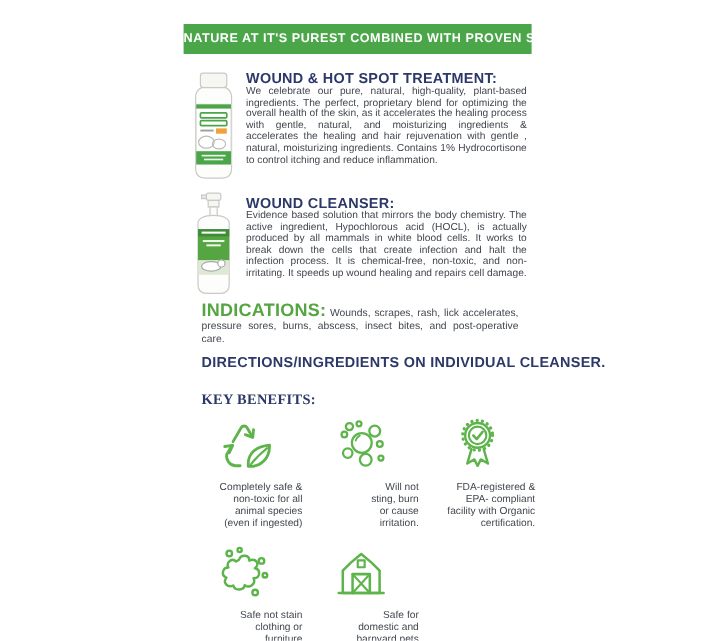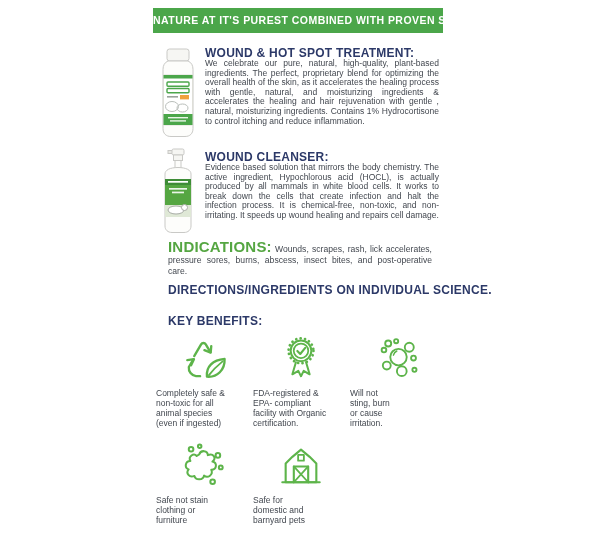--- a/index.html
+++ b/index.html
@@ -1,44 +1,44 @@
 <!DOCTYPE html>
 <html><head>
 <meta charset="utf-8">
 <style>
   * { margin:0; padding:0; box-sizing:border-box; }
   html,body { background:#ffffff; }
   body { width:600px; height:534px; font-family:"Liberation Sans", sans-serif; position:relative; overflow:hidden; }
-  .page { position:absolute; left:0; top:0; width:600px; height:383px; background:#fff; }
+  .page { position:absolute; left:0; top:12px; width:600px; height:383px; background:#fff; }
 
   .banner { position:absolute; left:153px; top:8px; width:290px; height:25px;
             background:#4ba64a; color:#fff; font-weight:bold; font-size:10.5px;
             letter-spacing:.45px; text-align:center; line-height:25px; white-space:nowrap; }
 
   .bottle { position:absolute; }
   .bottle-1 { left:155px; top:48px; width:46px; height:90px; }
   .bottle-2 { left:156px; top:148px; width:44px; height:86px; }
 
   .sec-heading { position:absolute; color:#2c3968; font-weight:bold; font-size:12px; letter-spacing:.25px; white-space:nowrap; }
   .h-product1 { left:205px; top:46px; }
   .h-product2 { left:205px; top:150px; }
   .h-directions { left:168px; top:283px; }
-  .h-keybenefits { left:168px; top:314px; }
+  .h-keybenefits { left:168px; top:314px;font-family:Liberation Serif, serif; }
 
   .sec-body { position:absolute; color:#42474f; font-size:8.5px; line-height:9.6px; text-align:justify; width:234px; }
   .b-product1 { left:205px; top:59px; }
   .b-product2 { left:205px; top:163px; }
 
   .indications { position:absolute; left:168px; top:241px; width:264px; color:#42474f;
                  font-size:8.6px; line-height:11px; text-align:justify; }
   .indications .ind-label { color:#55a642; font-weight:bold; font-size:15px; letter-spacing:.2px; }
 
   .benefits { position:absolute; left:156px; top:333px; width:290px;
               display:grid; grid-template-columns:repeat(3, 96px); column-gap:1px; row-gap:12px; }
-  .benefit { text-align:left; }
+  .benefit { text-align:right; }
   .benefit .iconbox { height:50px; display:flex; align-items:center; justify-content:center; }
   .benefit .caption { margin-top:5px; font-size:8.5px; line-height:10px; color:#42474f; white-space:pre-line; }
   .benefit.vet .caption { margin-top:11px; }
 
   svg { display:block; }
 </style>
 </head>
 <body>
 
 <div class="page">
@@ -80,21 +80,21 @@
       <rect x="9" y="57" width="26" height="12" fill="#dfe8d6"></rect>
       <ellipse cx="20" cy="62" rx="8" ry="4" fill="#ffffff" stroke="#a8aca6"></ellipse>
       <circle cx="28.5" cy="59.5" r="3" fill="#ffffff" stroke="#a8aca6"></circle>
     </svg>
   </div>
   <div class="sec-heading h-product2">WOUND CLEANSER:</div>
   <div class="sec-body b-product2">Evidence based solution that mirrors the body chemistry. The active ingredient, Hypochlorous acid (HOCL), is actually produced by all mammals in white blood cells. It works to break down the cells that create infection and halt the infection process. It is chemical-free, non-toxic, and non-irritating. It speeds up wound healing and repairs cell damage.</div>
 
   <div class="indications"><span class="ind-label">INDICATIONS:</span> <span>Wounds, scrapes, rash, lick accelerates, pressure sores, burns, abscess, insect bites, and post-operative care.</span></div>
 
-  <div class="sec-heading h-directions">DIRECTIONS/INGREDIENTS ON INDIVIDUAL SCIENCE.</div>
+  <div class="sec-heading h-directions">DIRECTIONS/INGREDIENTS ON INDIVIDUAL CLEANSER.</div>
 
   <div class="sec-heading h-keybenefits">KEY BENEFITS:</div>
 
   <div class="benefits">
 
     <div class="benefit">
       <div class="iconbox">
         <svg viewBox="0 0 48 48" width="47" height="47">
           <g fill="none" stroke="#5db44a" stroke-width="2.4" stroke-linecap="round" stroke-linejoin="round">
             <path d="M13.5 21.5 L20.5 9.5 a2.8 2.8 0 0 1 4.8 0 L30 17.5"></path>
@@ -107,57 +107,57 @@
         </svg>
       </div>
       <div class="caption">Completely safe &amp;
 non-toxic for all
 animal species
 (even if ingested)</div>
     </div>
 
     <div class="benefit">
       <div class="iconbox">
-        <svg viewBox="0 0 48 48" width="46" height="46">
-          <g fill="none" stroke="#5db44a" stroke-linecap="round" stroke-linejoin="round">
-            <circle cx="24" cy="16.5" r="13" stroke-width="2.8" stroke-dasharray="0.1 4.55"></circle>
-            <circle cx="24" cy="16.5" r="10.8" stroke-width="2.1"></circle>
-            <circle cx="24" cy="16.5" r="7.6" stroke-width="1.8"></circle>
-            <path d="M20.2 16.6 l3 3.2 l5.2 -6.4" stroke-width="2.2"></path>
-            <path d="M18.7 28.5 L15 41 L21.2 37.4 L24 43 L26.8 37.4 L33 41 L29.3 28.5" stroke-width="2.1"></path>
-          </g>
-        </svg>
-      </div>
-      <div class="caption">FDA-registered &amp;
-EPA- compliant
-facility with Organic
-certification.</div>
-    </div>
-
-    <div class="benefit">
-      <div class="iconbox">
         <svg viewBox="0 0 48 48" width="45" height="45">
           <g fill="none" stroke="#5db44a" stroke-width="2" stroke-linecap="round">
             <circle cx="13" cy="8" r="3.2"></circle>
             <circle cx="21.5" cy="5.5" r="2.2"></circle>
             <circle cx="8.5" cy="15" r="2.5"></circle>
             <circle cx="24" cy="22.5" r="8.8"></circle>
             <path d="M18.6 20.4 a6.8 6.8 0 0 1 3.6 -4.4" stroke-width="1.6"></path>
             <circle cx="35.5" cy="12" r="4.8"></circle>
             <circle cx="40" cy="23.5" r="2.6"></circle>
             <circle cx="11.5" cy="31.5" r="4.2"></circle>
             <circle cx="27.5" cy="37.5" r="5.2"></circle>
             <circle cx="41" cy="36" r="2.2"></circle>
           </g>
         </svg>
       </div>
       <div class="caption">Will not
 sting, burn
 or cause
 irritation.</div>
+    </div>
+
+    <div class="benefit">
+      <div class="iconbox">
+        <svg viewBox="0 0 48 48" width="46" height="46">
+          <g fill="none" stroke="#5db44a" stroke-linecap="round" stroke-linejoin="round">
+            <circle cx="24" cy="16.5" r="13" stroke-width="2.8" stroke-dasharray="0.1 4.55"></circle>
+            <circle cx="24" cy="16.5" r="10.8" stroke-width="2.1"></circle>
+            <circle cx="24" cy="16.5" r="7.6" stroke-width="1.8"></circle>
+            <path d="M20.2 16.6 l3 3.2 l5.2 -6.4" stroke-width="2.2"></path>
+            <path d="M18.7 28.5 L15 41 L21.2 37.4 L24 43 L26.8 37.4 L33 41 L29.3 28.5" stroke-width="2.1"></path>
+          </g>
+        </svg>
+      </div>
+      <div class="caption">FDA-registered &amp;
+EPA- compliant
+facility with Organic
+certification.</div>
     </div>
 
     <div class="benefit">
       <div class="iconbox">
         <svg viewBox="0 0 48 48" width="46" height="46">
           <g fill="none" stroke="#5db44a" stroke-width="2.1" stroke-linecap="round" stroke-linejoin="round">
             <path d="M19 13 c1.5 -5 9 -4.5 9 0.8 c5.5 -2.8 9.5 3.2 4.8 6.6 c5.4 1.4 4.6 8.8 -1.2 8.6 c2.4 5 -3.6 9.4 -7.6 6 c-0.8 5 -8.8 5.2 -10 0.4 c-5.2 2.4 -9.4 -2.8 -6 -6.8 c-5 -1.8 -3.4 -9 1.8 -8.8 c-2.6 -4.6 3.4 -8.8 6.6 -5.2 z"></path>
             <circle cx="10.5" cy="7.5" r="2.4"></circle>
             <circle cx="19.5" cy="4.5" r="1.8"></circle>
             <circle cx="38.5" cy="14" r="2.4"></circle>

